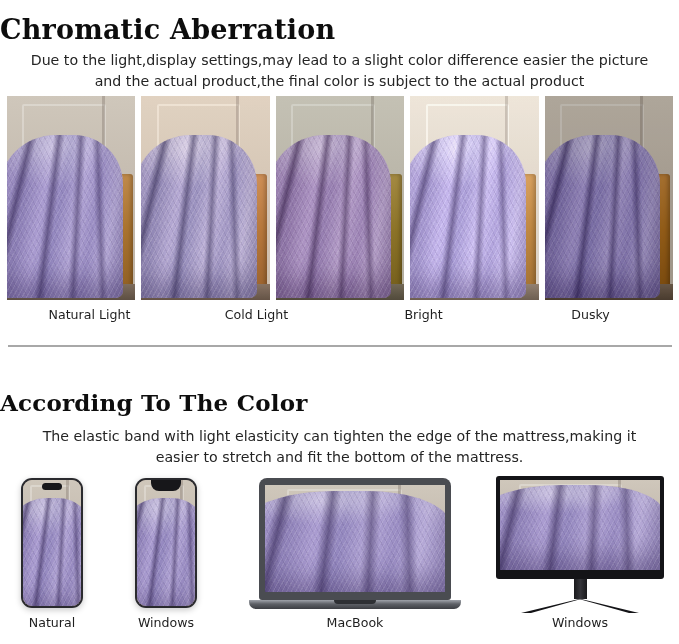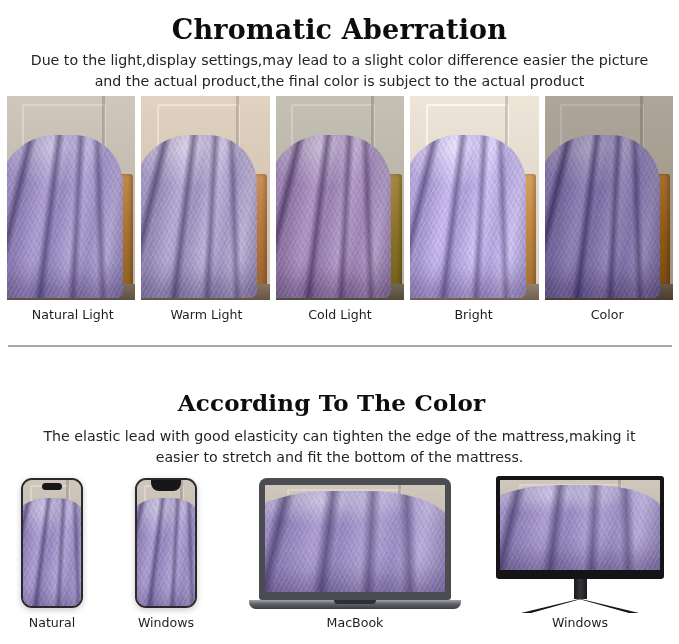--- a/index.html
+++ b/index.html
@@ -15,21 +15,20 @@
     overflow: hidden;
     font-family: "Liberation Sans", sans-serif;
     color: #1b1b1b;
     -webkit-font-smoothing: antialiased;
   }
 
   
   .section-title {
     font-family: "DejaVu Serif", "Liberation Serif", serif;
     font-weight: 700;
-    text-align: center;
     color: #0d0d0d;
     letter-spacing: 0.2px;
     white-space: nowrap;
   }
   #title-chromatic {
     position: absolute;
     left: 0; right: 0;
     top: -4px;
     font-size: 27px;
     line-height: 32px;
@@ -445,31 +444,30 @@
       <div class="wood"></div>
       <div class="floor"></div>
       <div class="blanket"></div>
     </div>
   </div>
 
 </div>
 
 <div id="strip-labels">
   <div class="strip-label">Natural Light</div>
-  <div class="strip-label">Warm Light</div>
   <div class="strip-label">Cold Light</div>
   <div class="strip-label">Bright</div>
-  <div class="strip-label">Color</div>
+  <div class="strip-label">Dusky</div>
 </div>
 
 <div id="divider"></div>
 
 <h2 class="section-title" id="title-according">According To The Color</h2>
 
-<p class="section-desc" id="desc-according">The elastic lead with good elasticity can tighten the edge of the mattress,making it easier to stretch and fit the bottom of the mattress.</p>
+<p class="section-desc" id="desc-according">The elastic band with light elasticity can tighten the edge of the mattress,making it easier to stretch and fit the bottom of the mattress.</p>
 
 <div id="device-row">
 
   <div class="device-cell" style="left:0px; width:104px;">
     <div class="device-stage">
       <div class="phone">
         <div class="phone-screen">
           <div class="phone-notch notch-pill"></div>
           <div class="screen-scene scene">
             <div class="wall"></div>

